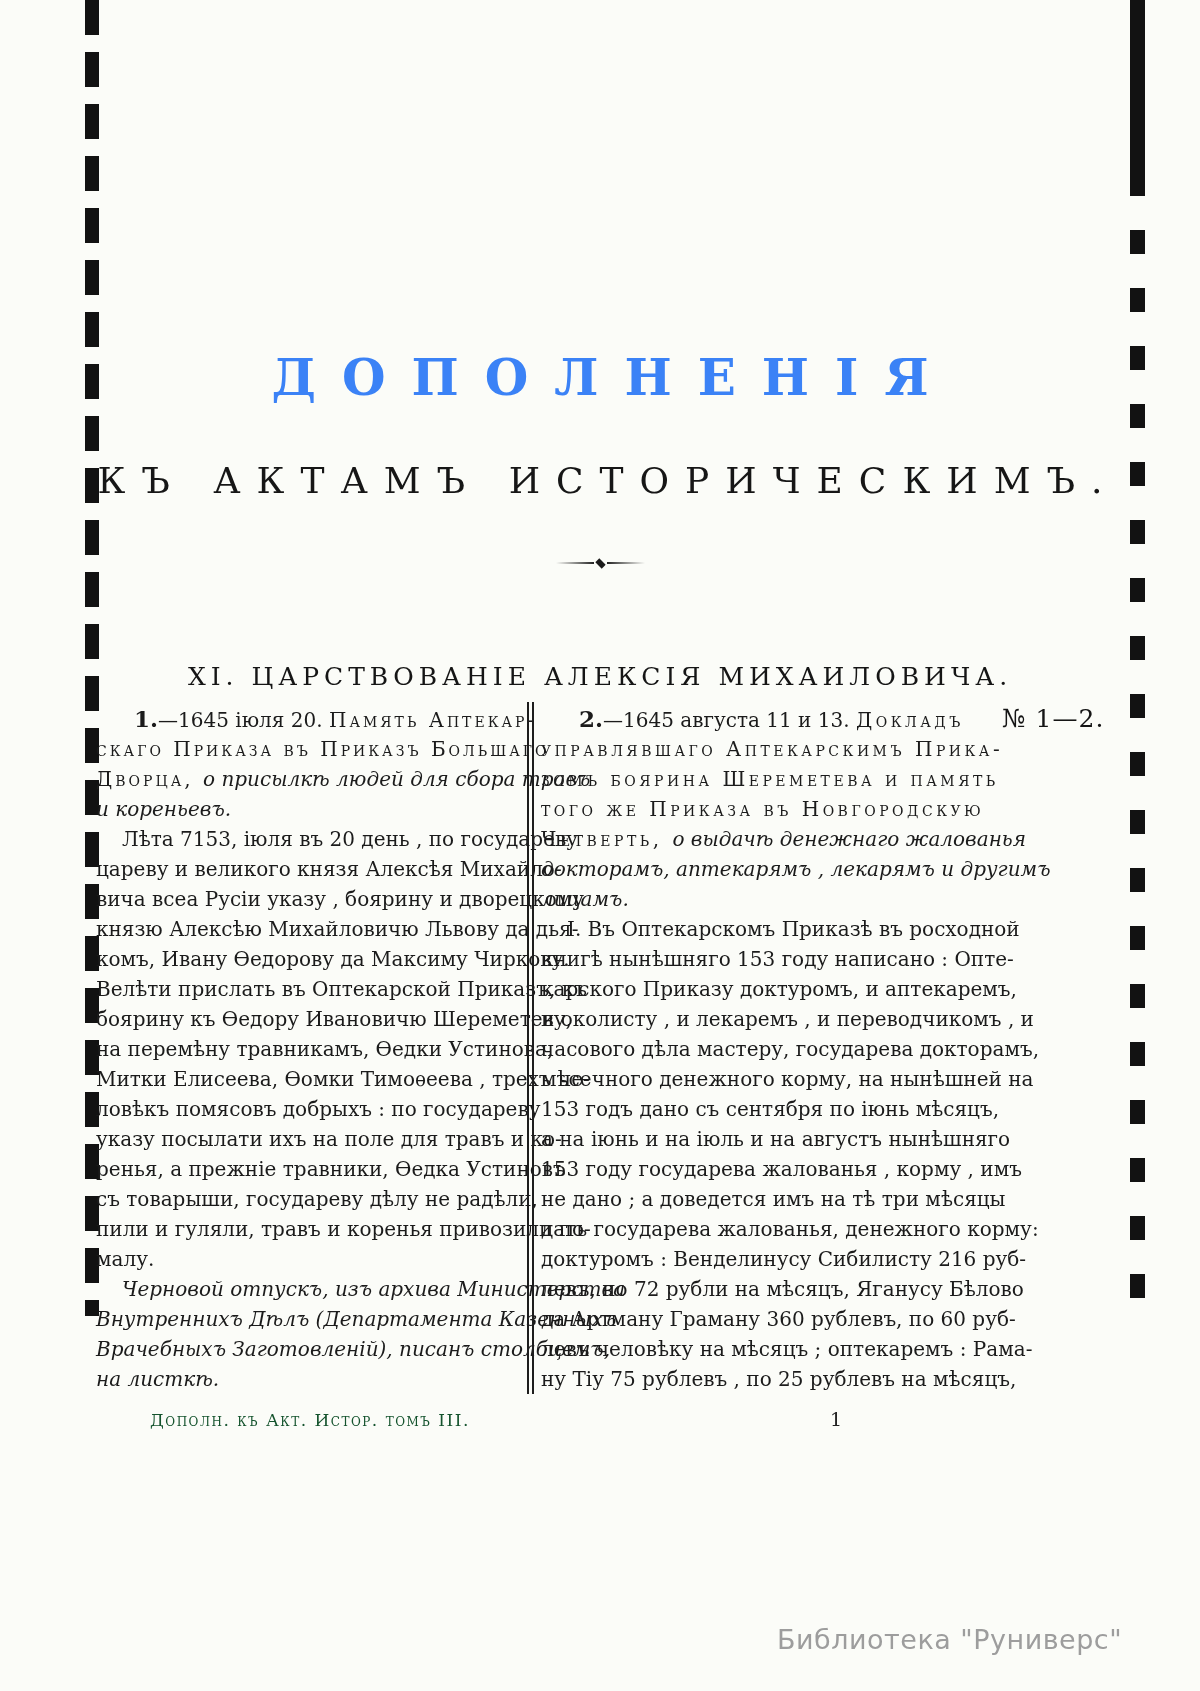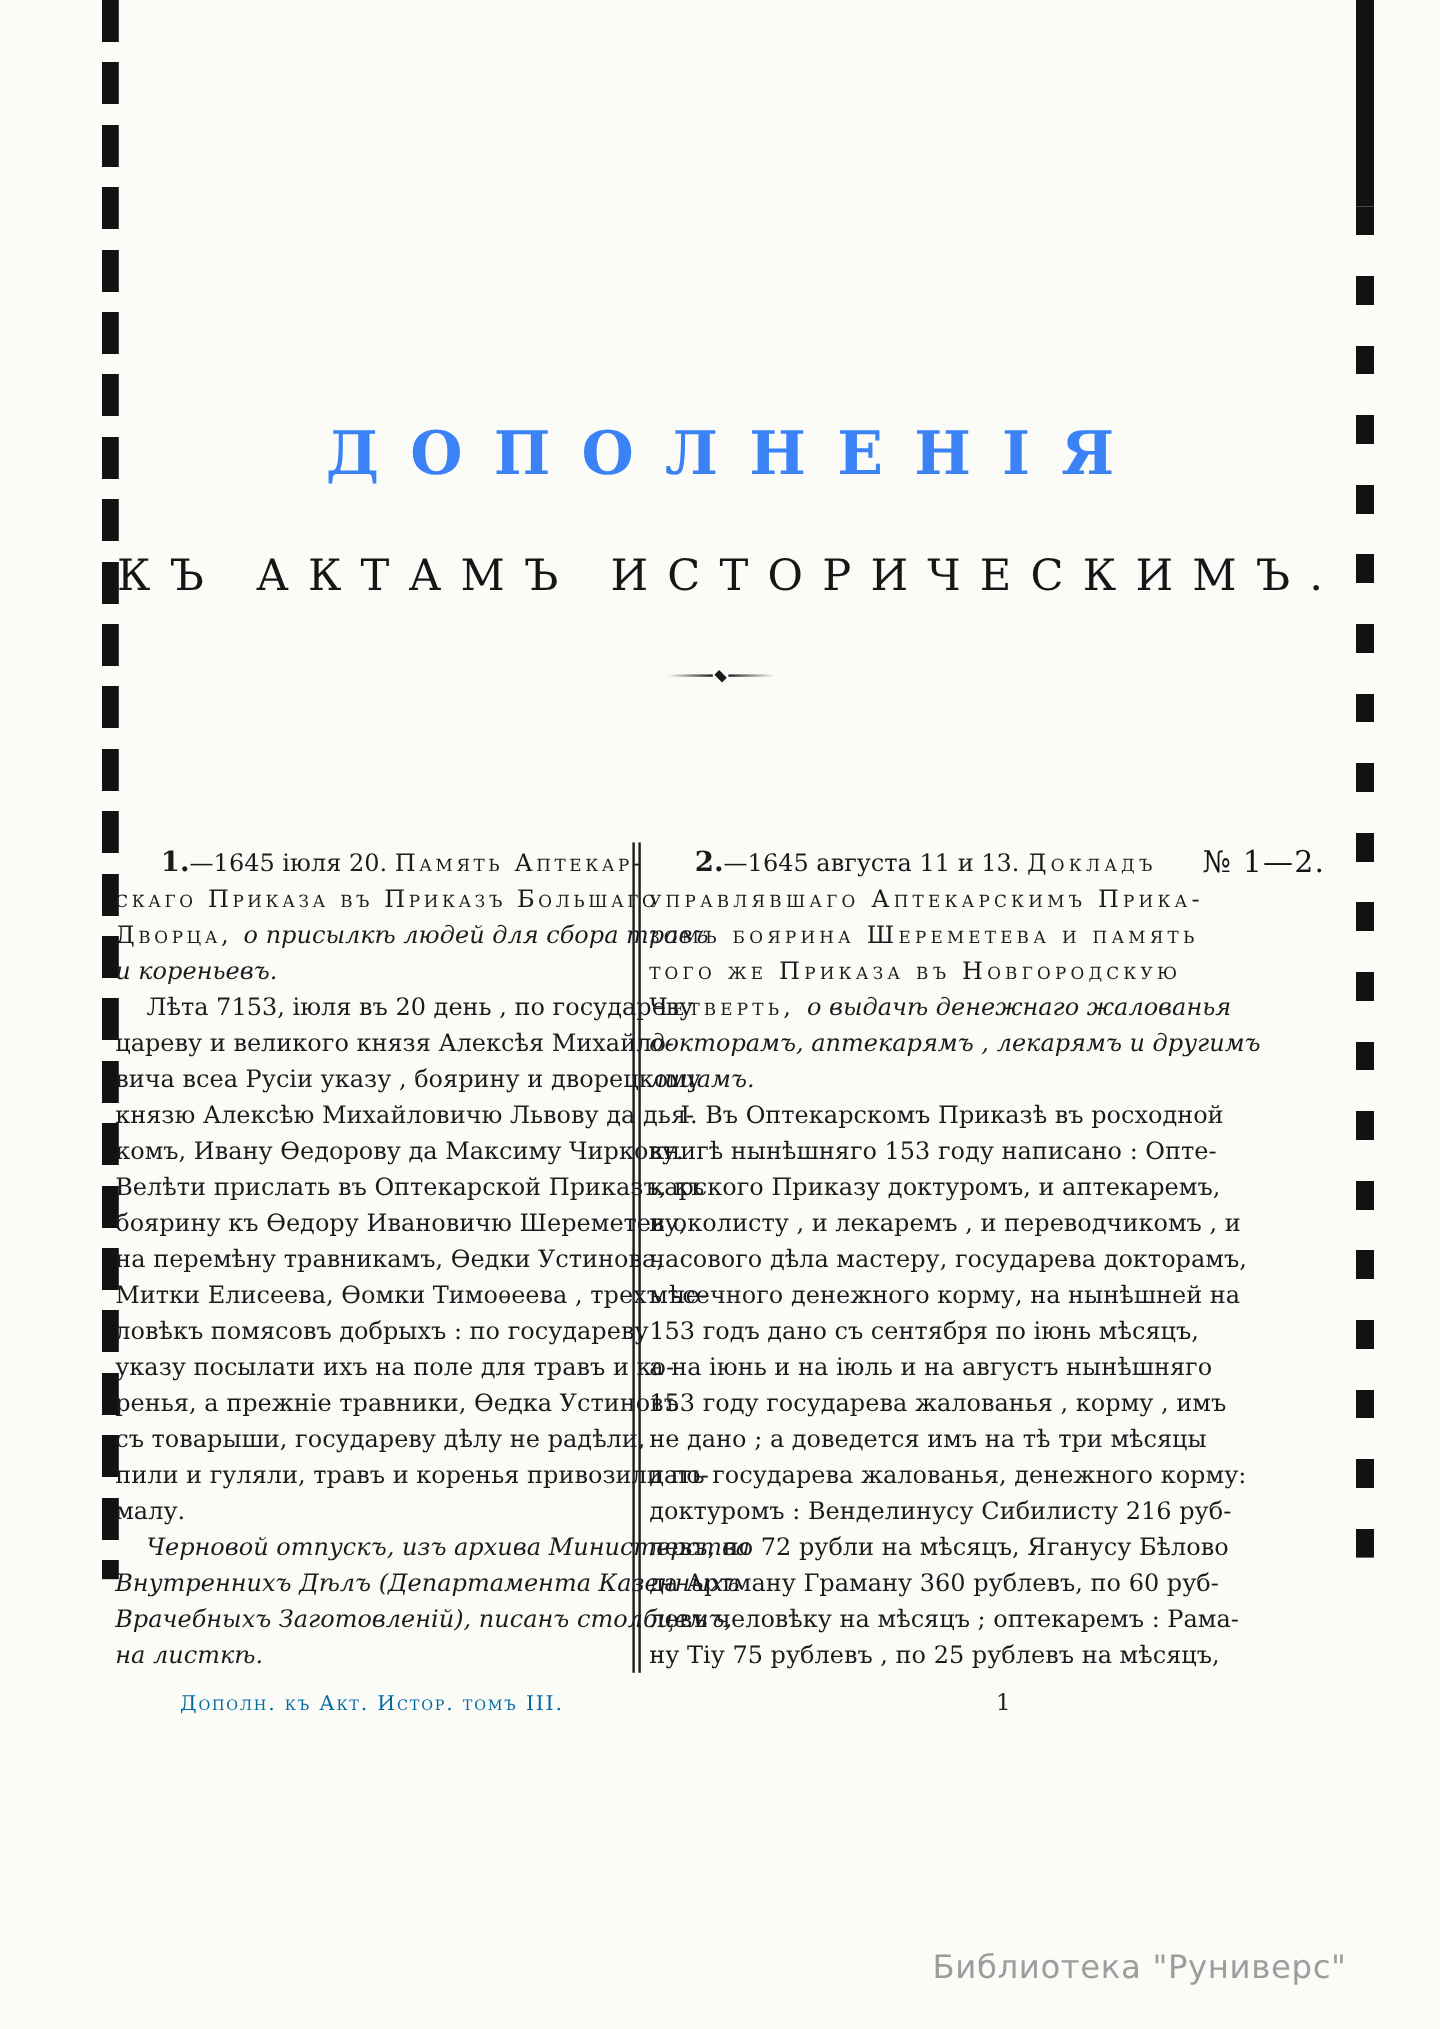--- a/index.html
+++ b/index.html
@@ -40,21 +40,21 @@
   .line span.it{font-style:italic;}
   .line.ind{text-indent:26px;}
   .line.ind2{text-indent:38px;}
 
   .rule{position:absolute;left:527px;top:702px;width:3px;height:692px;
     border-left:2px solid #1d1d1d;border-right:2px solid #1d1d1d;}
 
   .marginnote{position:absolute;left:1002px;top:704px;font-size:25px;line-height:30px;
     letter-spacing:1px;color:#151515;}
   .footer{position:absolute;left:150px;top:1410px;font-size:17px;
-    font-variant-caps:small-caps;letter-spacing:1.5px;color:#0369a1;}
+    font-variant-caps:small-caps;letter-spacing:1.5px;color:#14532d;}
   .pagenum{position:absolute;left:830px;top:1408px;font-size:19px;color:#222;}
   .watermark{position:absolute;left:777px;top:1624px;font-size:27px;color:#9d9d9d;
     font-family:"DejaVu Sans","Liberation Sans",sans-serif;letter-spacing:0.5px;}
 </style>
 </head>
 <body>
 
 <div class="page">
   <div class="strip-left"></div>
   <div class="strip-right-solid"></div>
@@ -62,20 +62,21 @@
 
   <h1 class="title">ДОПОЛНЕНІЯ</h1>
   <h2 class="subtitle">КЪ АКТАМЪ ИСТОРИЧЕСКИМЪ.</h2>
 
   <div class="ornament">
     <span class="orn-line l"></span>
     <span class="orn-diamond"></span>
     <span class="orn-line r"></span>
   </div>
 
+  <h3 class="section">XI. ЦАРСТВОВАНІЕ АЛЕКСІЯ МИХАИЛОВИЧА.</h3>
 
   <div class="col col-left">
       <div class="line ind2"><span class="num">1.</span><span>—1645 іюля 20. </span><span class="cap">Память Аптекар-</span></div>
       <div class="line "><span class="cap">скаго Приказа въ Приказъ Большаго</span></div>
       <div class="line "><span class="cap">Дворца, </span><span class="it">о присылкѣ людей для сбора травъ</span></div>
       <div class="line "><span class="it">и кореньевъ.</span></div>
       <div class="line ind"><span>Лѣта 7153, іюля въ 20 день , по государеву</span></div>
       <div class="line "><span>цареву и великого князя Алексѣя Михайло-</span></div>
       <div class="line "><span>вича всеа Русіи указу , боярину и дворецкому</span></div>
       <div class="line "><span>князю Алексѣю Михайловичю Львову да дья-</span></div>

